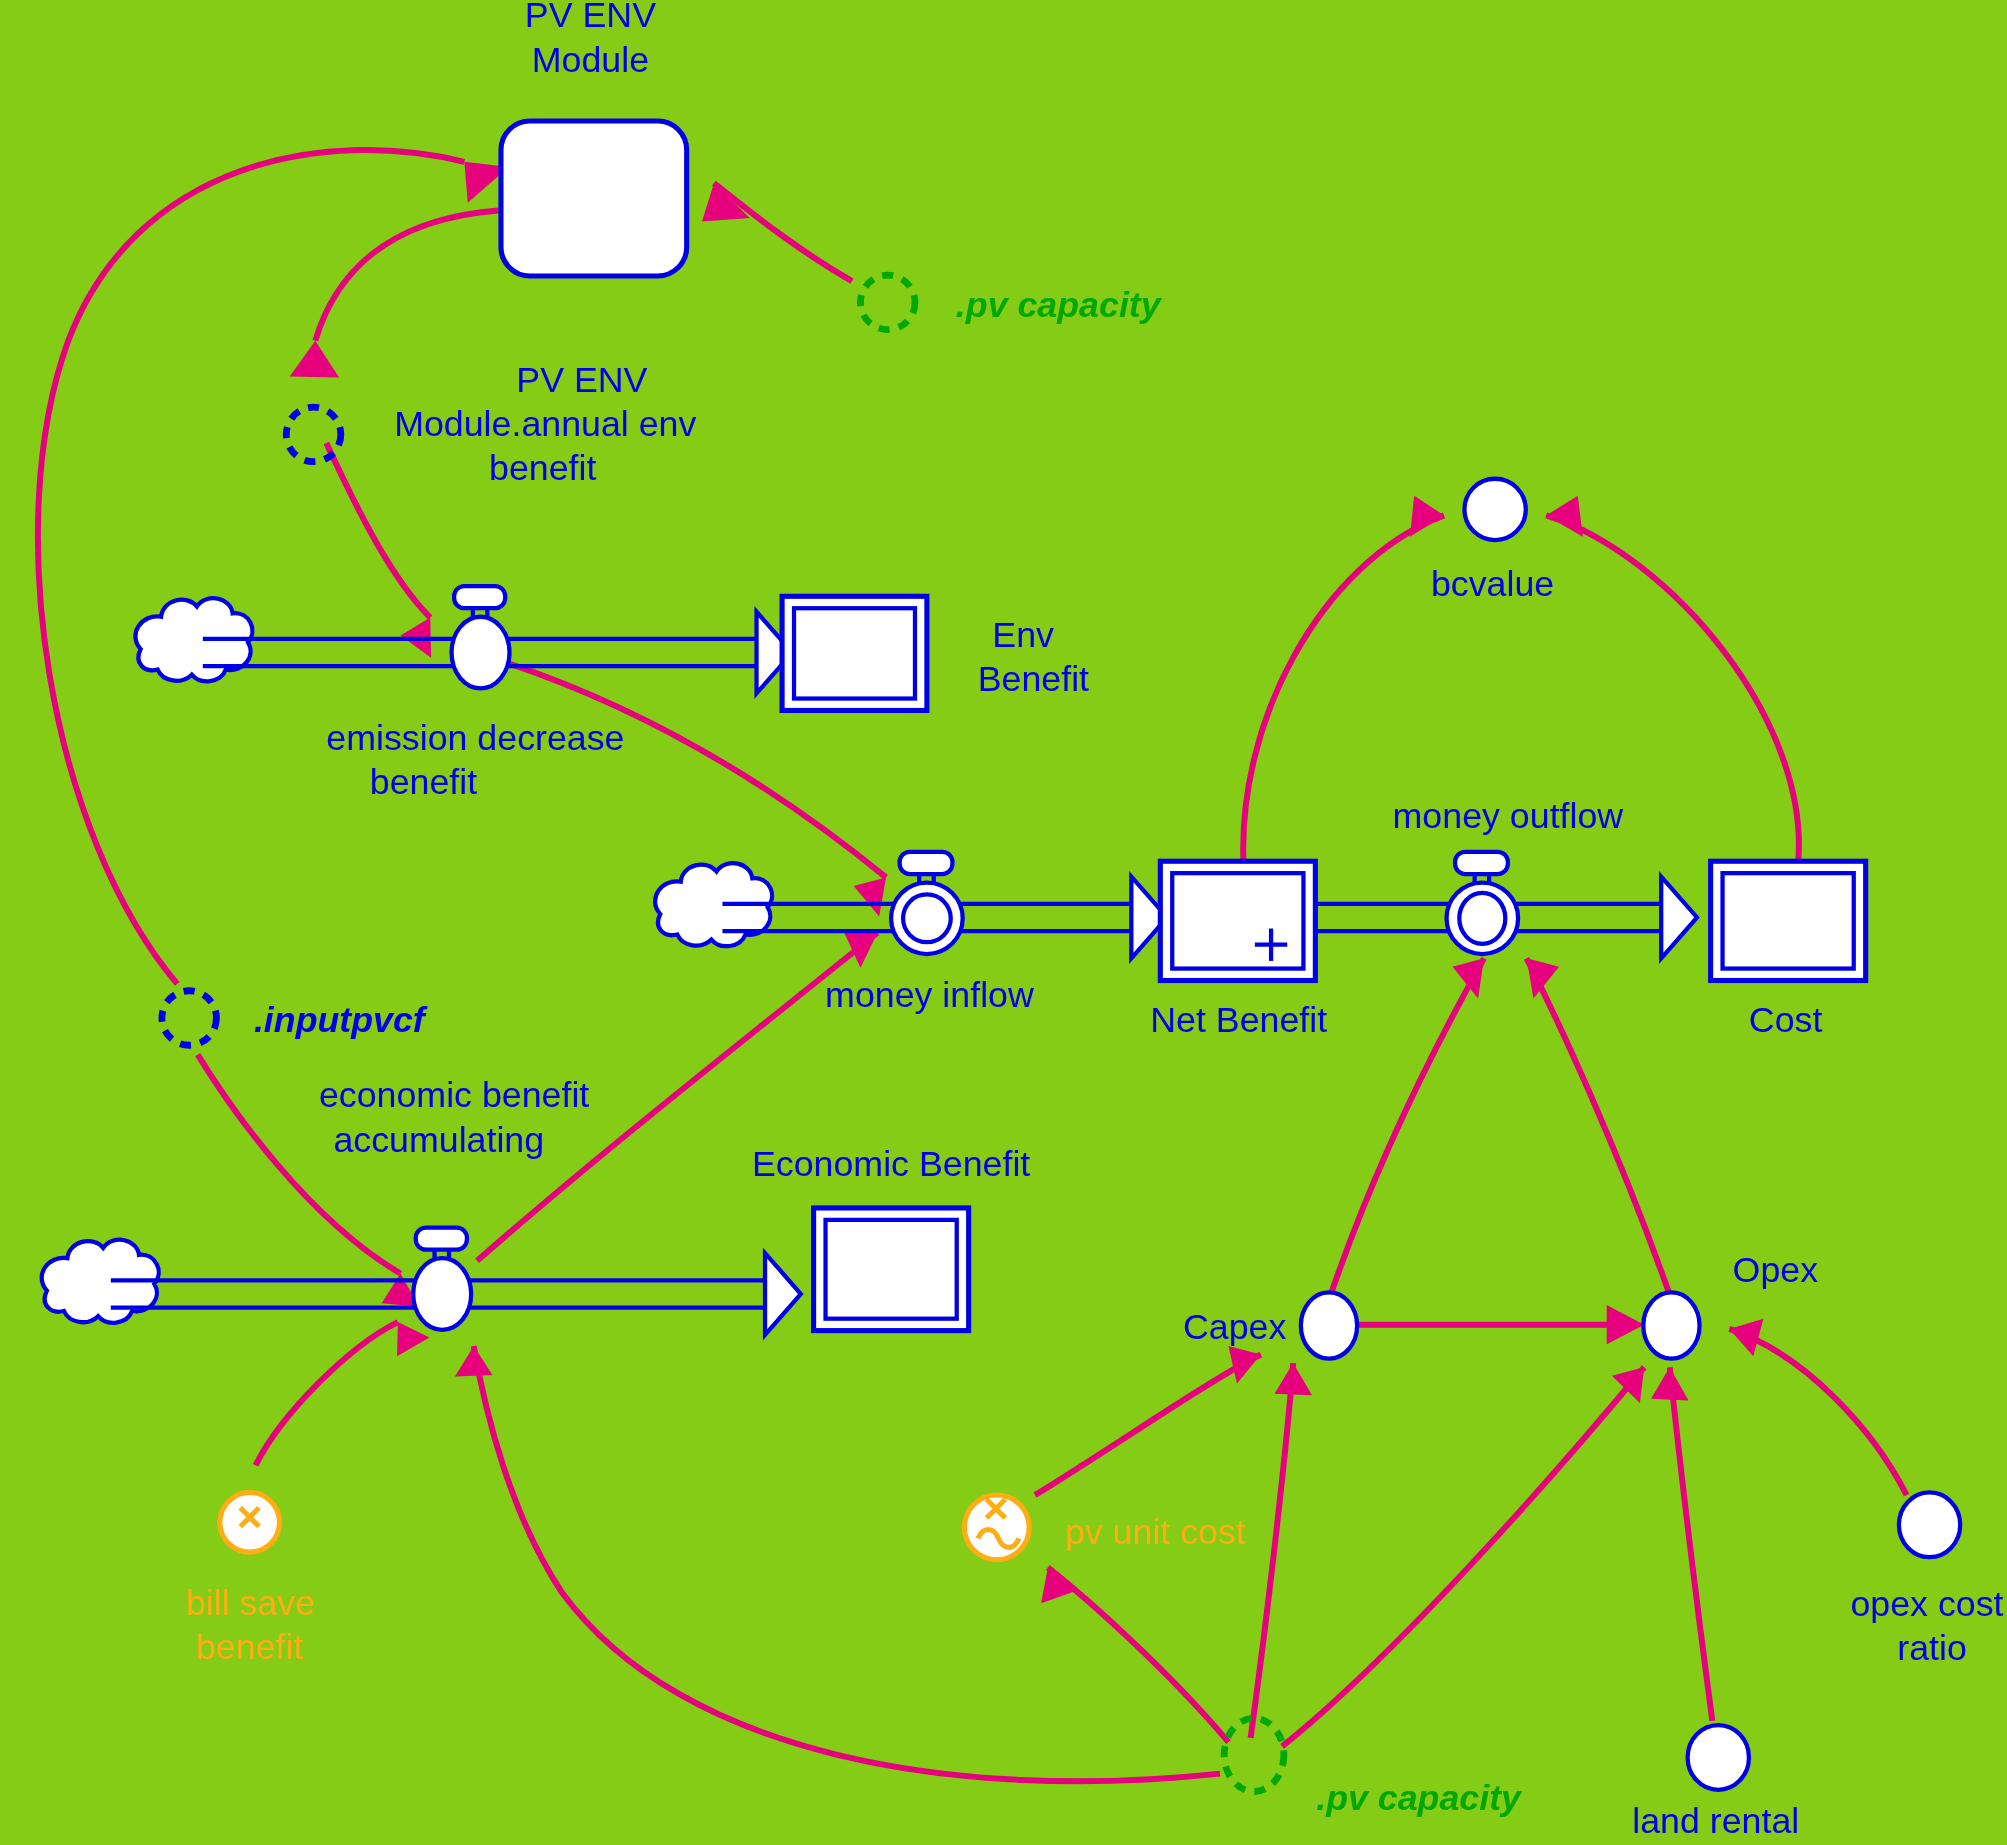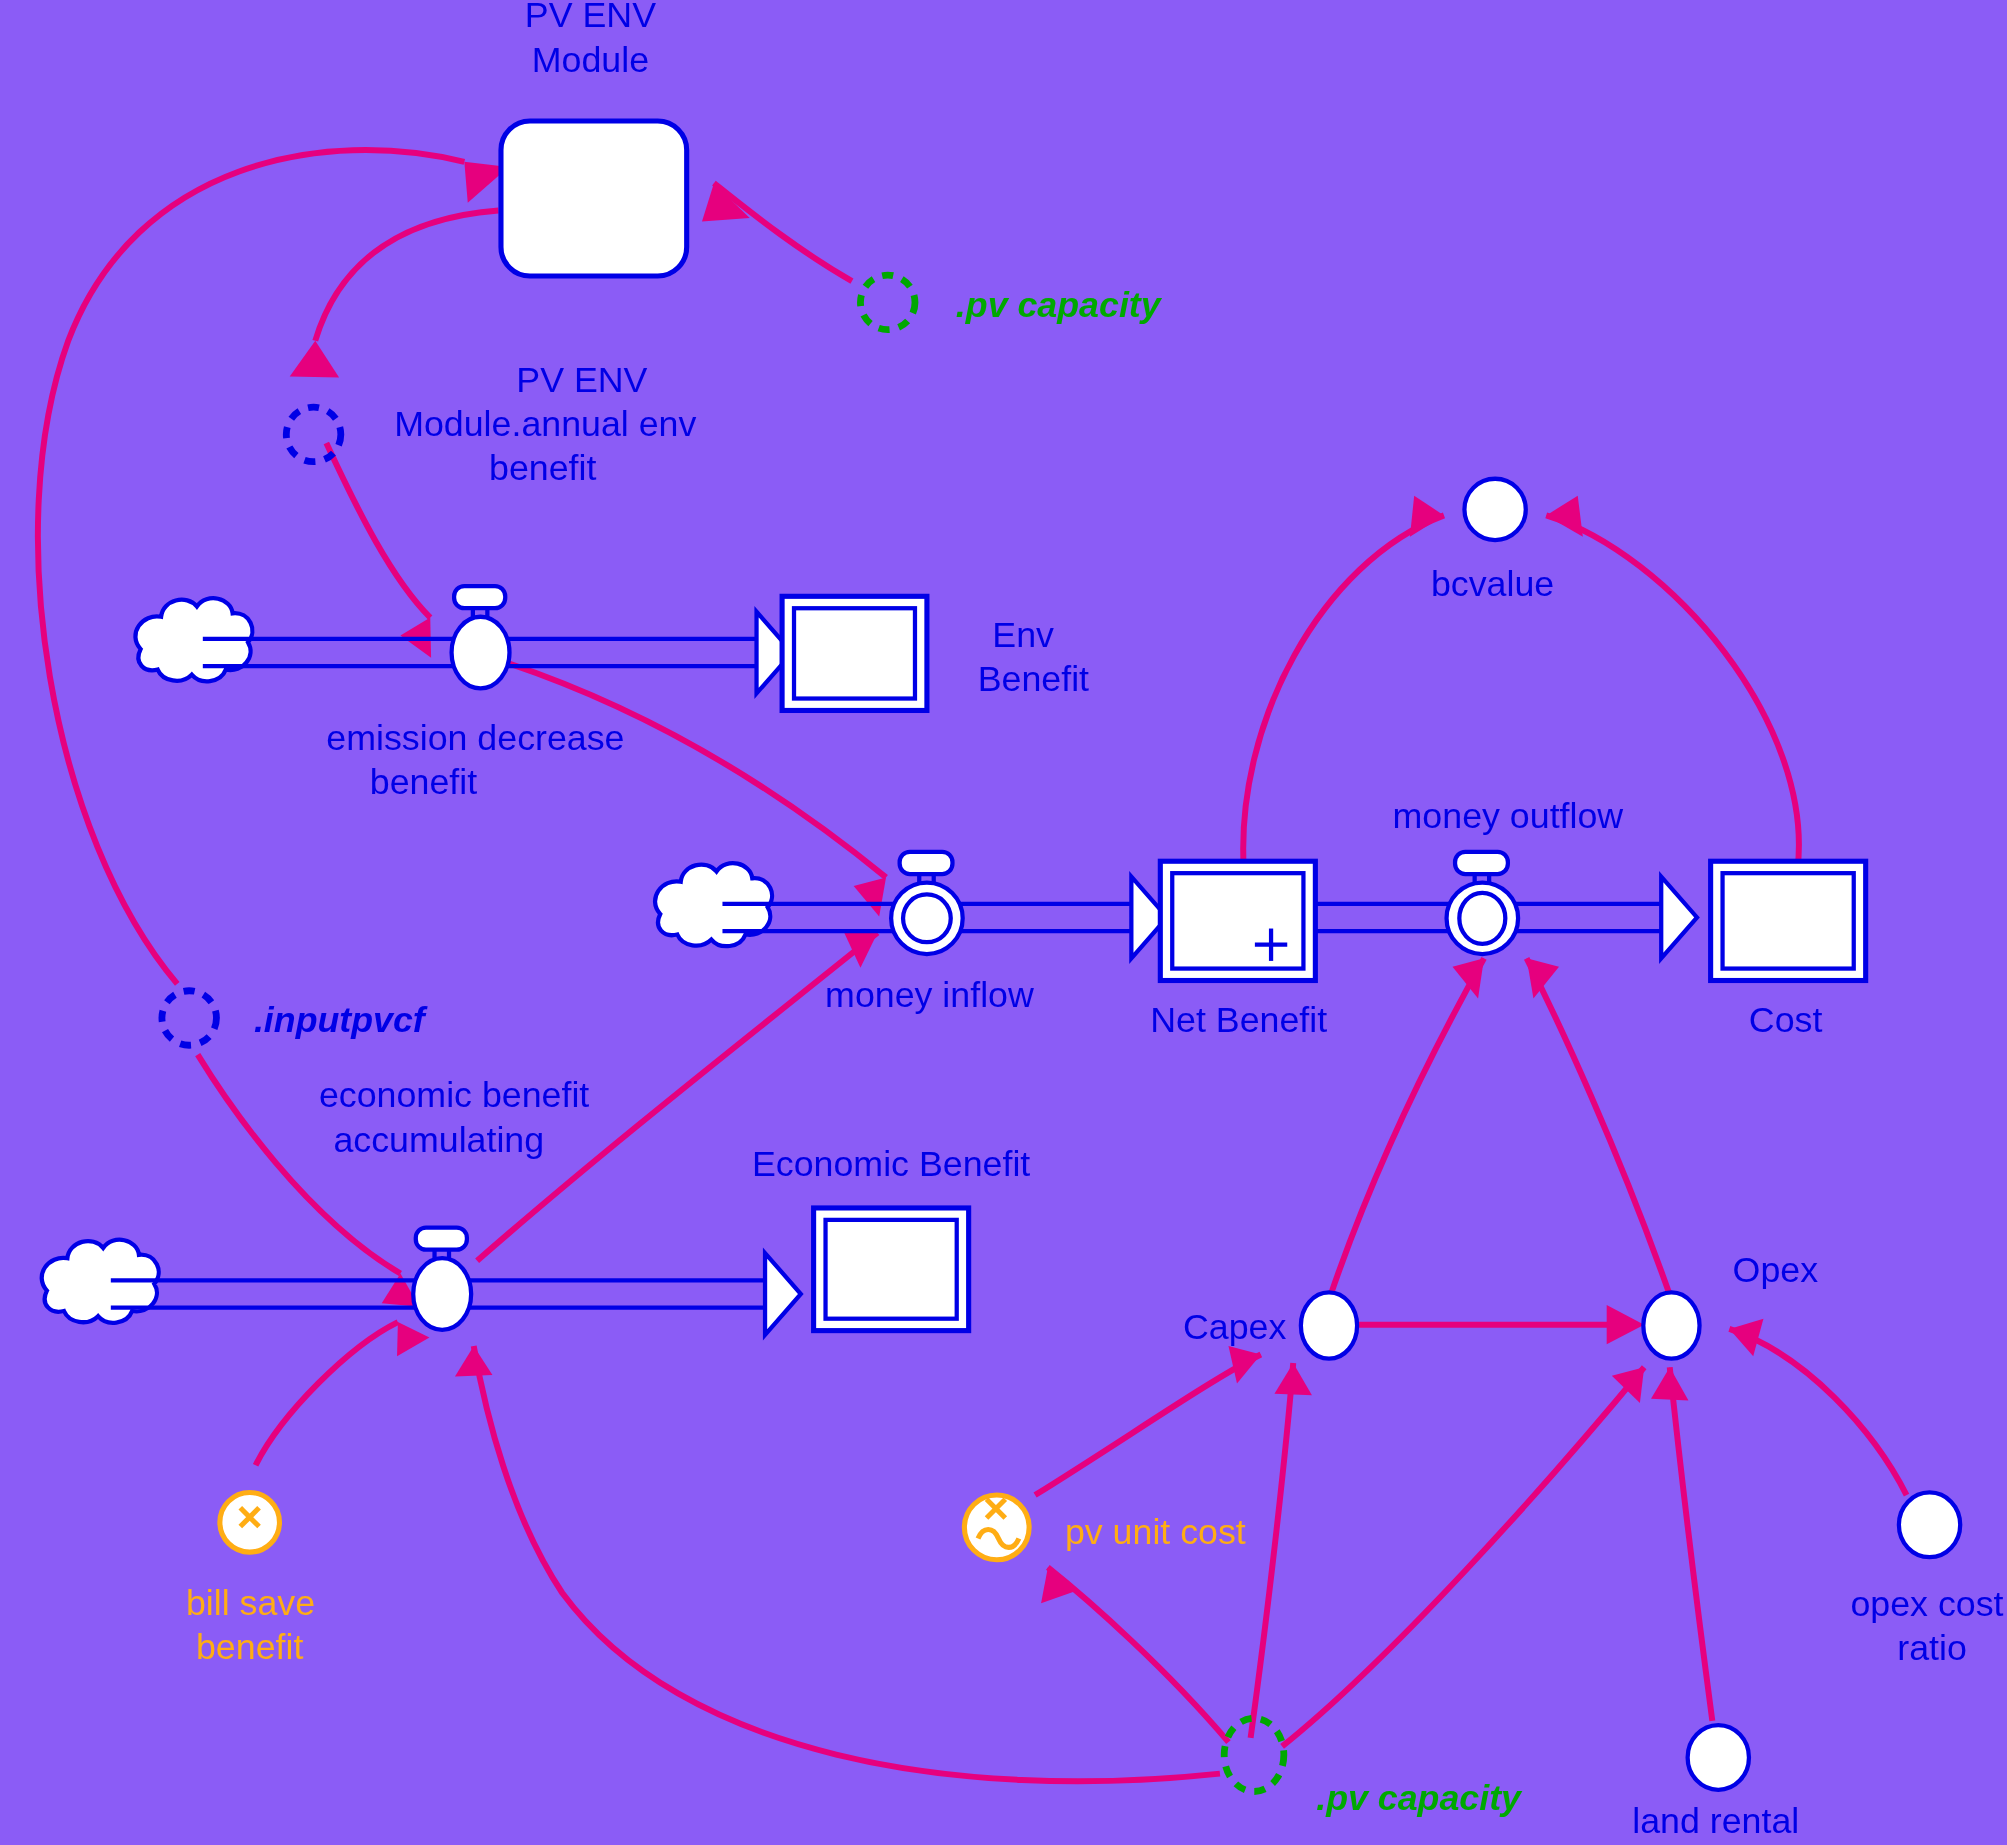--- a/index.html
+++ b/index.html
@@ -7,21 +7,21 @@
     padding: 0;
     background: #ffffff;
   }
   body {
     font-family: "Liberation Sans", sans-serif;
   }
   #canvas-wrap {
     position: relative;
     width: 2008px;
     height: 1846px;
-    background: #8b5cf6;
+    background: #84cc16;
     overflow: hidden;
   }
   svg#diagram {
     position: absolute;
     left: 0;
     top: 0;
     width: 2008px;
     height: 1846px;
     display: block;
   }

